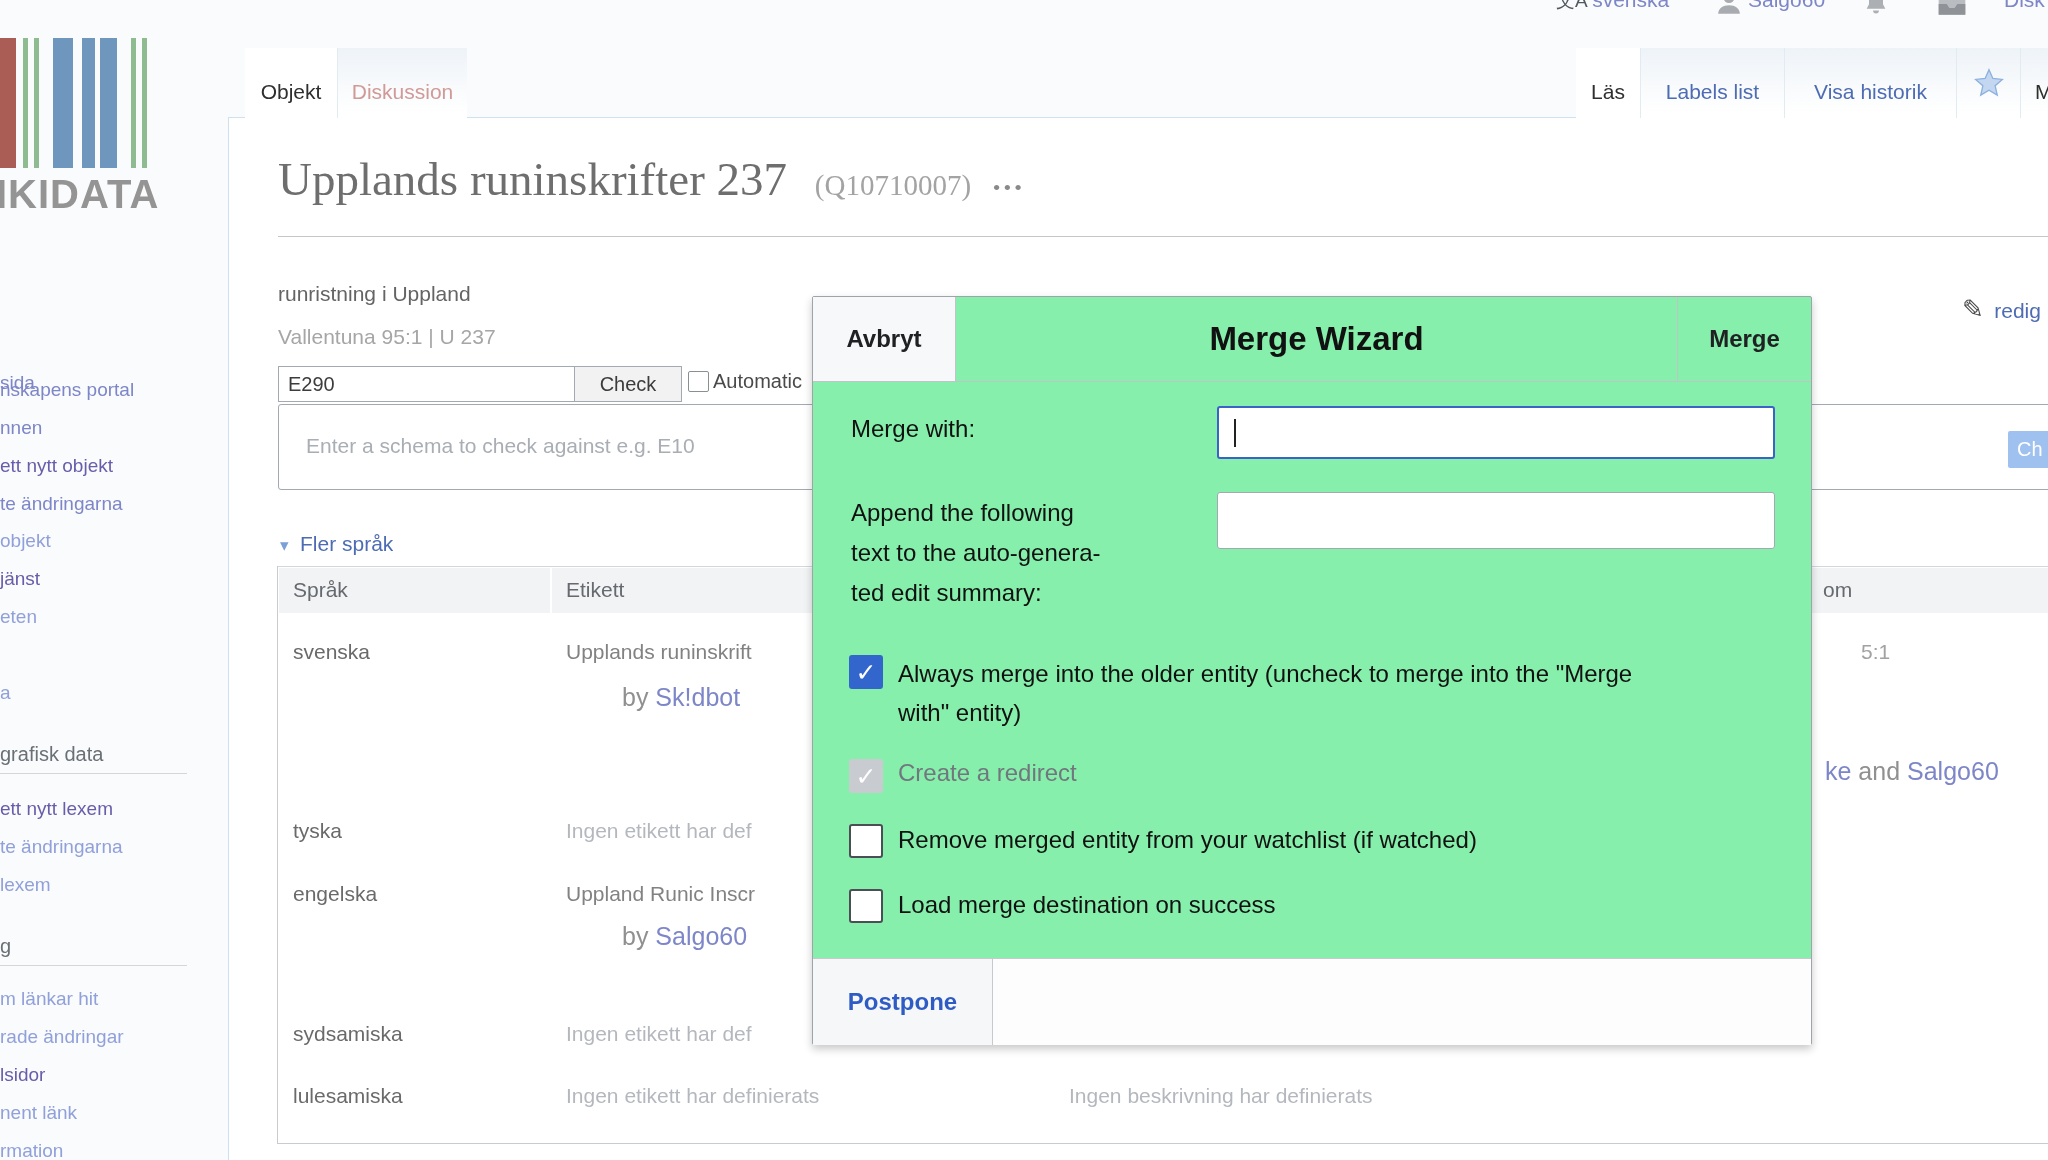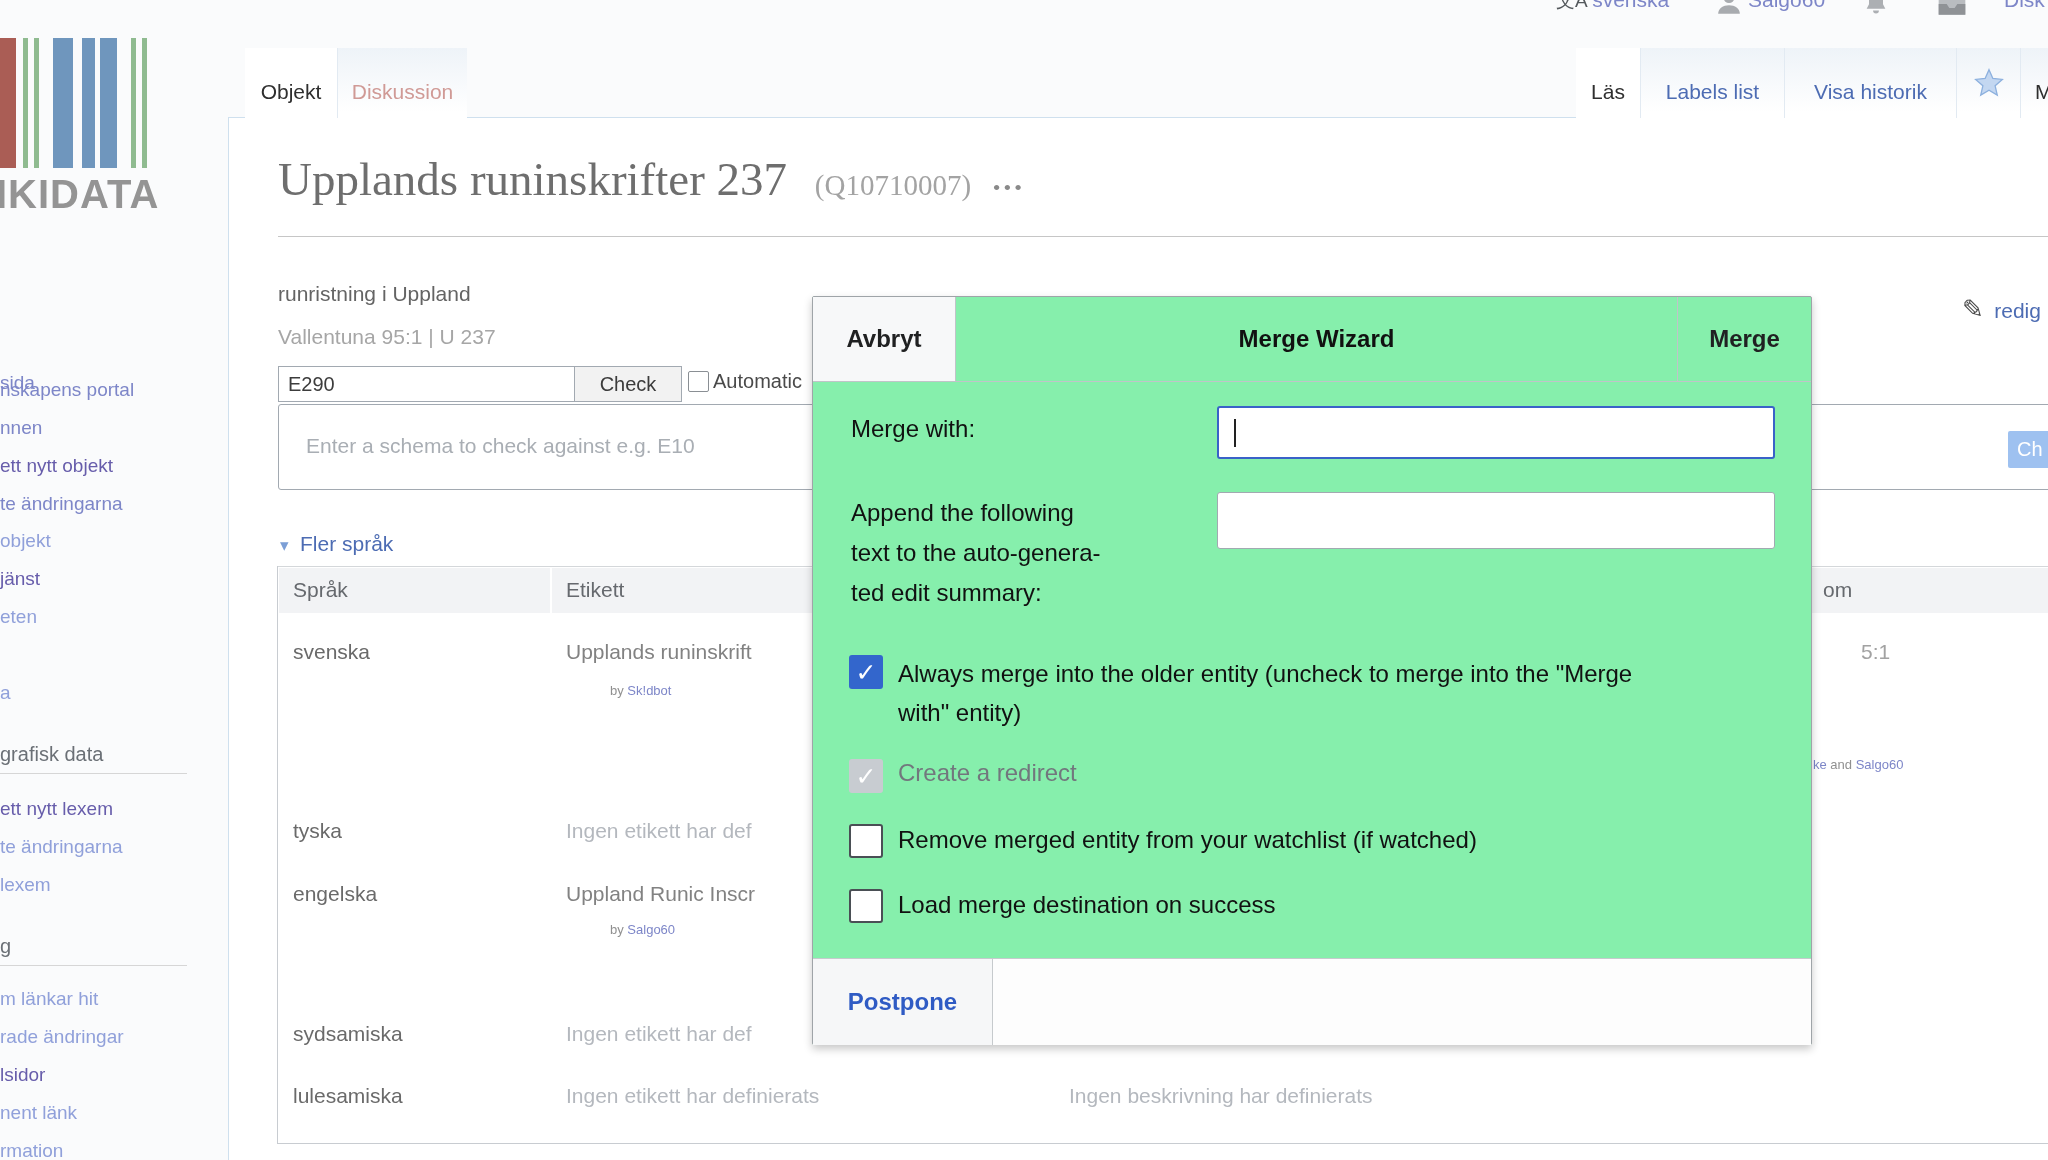--- a/index.html
+++ b/index.html
@@ -29,21 +29,21 @@
 
   
   #content-bg{position:absolute;left:228px;top:118px;width:1820px;height:1042px;
     background:#fff;border-left:1px solid #cfe0ee;}
   .link{color:#4d6cb3;}
   .gray-cell{color:#b4b8be;}
   .th-seg{position:absolute;top:568px;height:45px;background:#f2f3f5;}
   .th-txt{position:absolute;top:578px;font-size:21px;color:#66696e;white-space:nowrap;}
   .td-lang{position:absolute;font-size:21px;color:#6a6a6a;white-space:nowrap;}
   .td-val{position:absolute;font-size:21px;white-space:nowrap;}
-  .byline{position:absolute;font-size:13px;color:#909090;white-space:nowrap;}
+  .byline{position:absolute;font-size:25px;color:#909090;white-space:nowrap;margin-left:12px;}
   .byline a,.by-user{color:#7d86c8;text-decoration:none;}
 
   
   #merge-dialog{position:absolute;left:812px;top:296px;width:1000px;height:749px;
     background:#86efac;border:1px solid #9fa4a8;border-radius:2px;z-index:50;
     box-shadow:0 4px 8px rgba(0,0,0,.22);box-sizing:border-box;}
   .dlg-label{position:absolute;font-size:24px;color:#111;}
   .cbx{position:absolute;width:34px;height:34px;box-sizing:border-box;border-radius:3px;}
   .cbx-on{background:#3366cc;color:#fff;text-align:center;font-size:25px;line-height:34px;}
   .cbx-dis{background:#c8ccd1;color:#fff;text-align:center;font-size:25px;line-height:34px;}
@@ -198,21 +198,21 @@
   <div class="td-val gray-cell" style="left:566px;top:1022px;">Ingen etikett har def</div>
 
   <div class="td-lang" style="left:293px;top:1084px;">lulesamiska</div>
   <div class="td-val gray-cell" style="left:566px;top:1084px;">Ingen etikett har definierats</div>
   <div class="td-val gray-cell" style="left:1021px;top:1084px;margin-left:48px;">Ingen beskrivning har definierats</div>
 
   <div id="merge-dialog">
 
     <div class="abs" style="left:0;top:0;width:998px;height:84px;border-bottom:1px solid #c0c4c8;"></div>
     <div class="abs" style="left:0;top:0;width:143px;height:84px;background:#f7f8f9;border-right:1px solid #c0c4c8;box-sizing:border-box;display:flex;align-items:center;justify-content:center;font-size:24px;font-weight:bold;color:#202122;">Avbryt</div>
-    <div class="abs" style="left:143px;top:0;width:721px;height:84px;display:flex;align-items:center;justify-content:center;font-size:24px;font-weight:bold;color:#111;">Merge Wizard</div>
+    <div class="abs" style="left:143px;top:0;width:721px;height:84px;display:flex;align-items:center;justify-content:center;font-size:33px;font-weight:bold;color:#111;">Merge Wizard</div>
     <div class="abs" style="left:864px;top:0;width:134px;height:84px;border-left:1px solid #c0c4c8;box-sizing:border-box;display:flex;align-items:center;justify-content:center;font-size:24px;font-weight:bold;color:#202122;">Merge</div>
 
     <div class="dlg-label" style="left:38px;top:118px;">Merge with:</div>
     <div class="abs" style="left:404px;top:109px;width:558px;height:53px;box-sizing:border-box;border:2px solid #3a62c8;border-radius:3px;background:#fff;">
       <div class="abs" style="left:15px;top:11px;width:2px;height:28px;background:#222;"></div>
     </div>
 
     <div class="dlg-label" style="left:38px;top:196px;line-height:40px;">
       <div>Append the following</div>
       <div>text to the auto-genera-</div>

